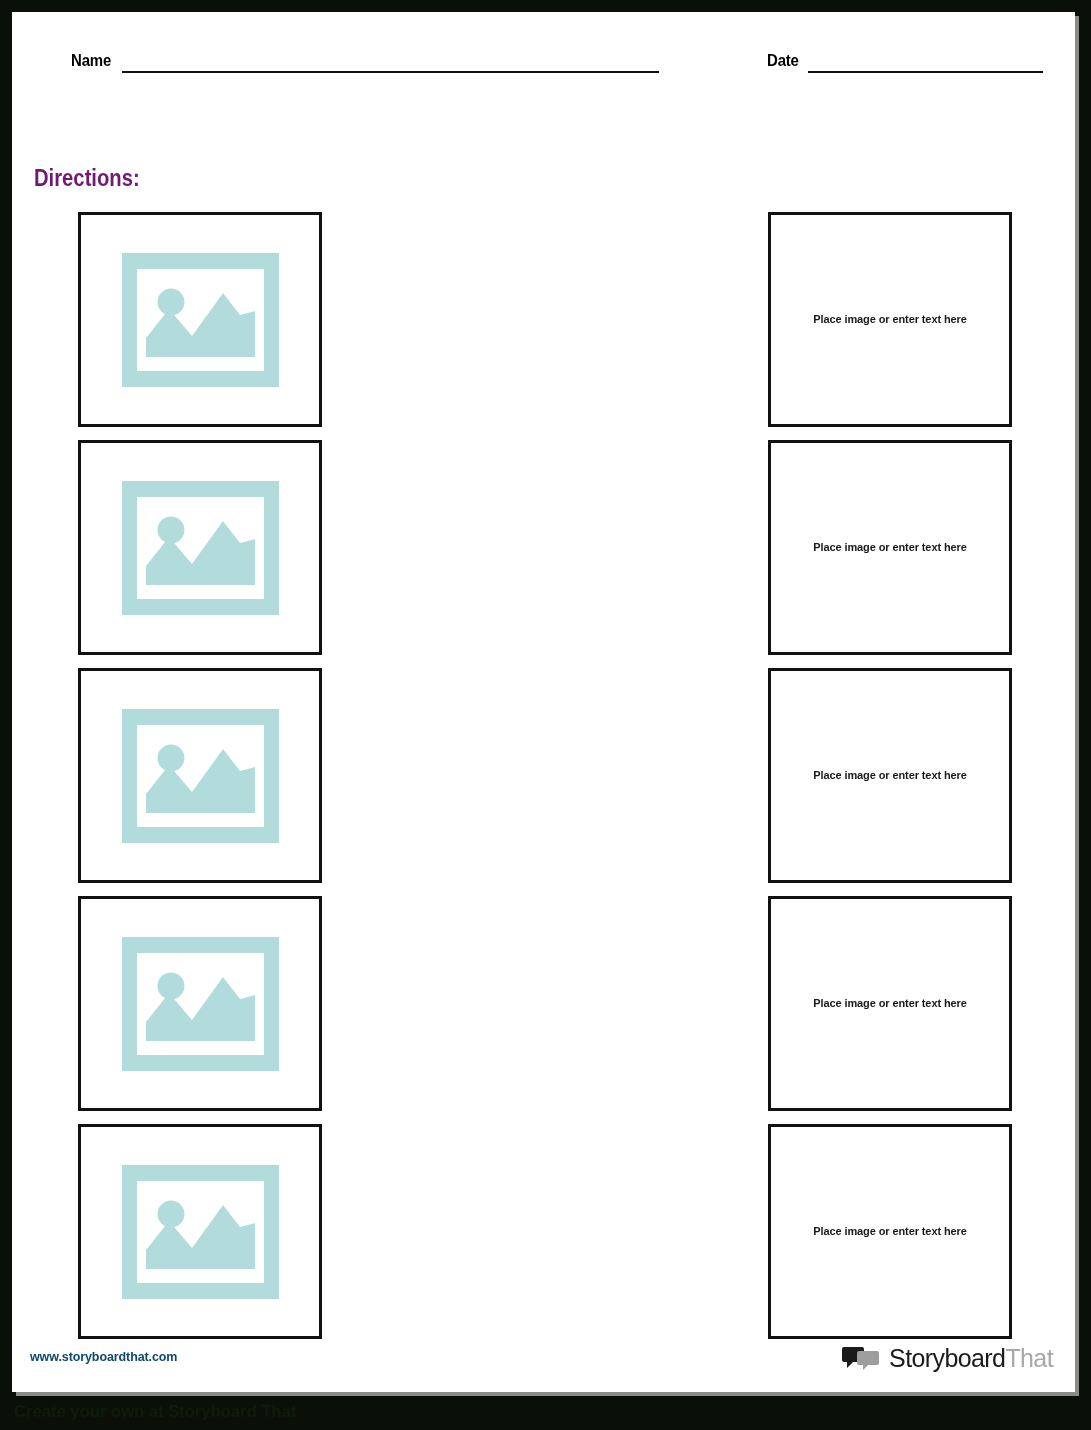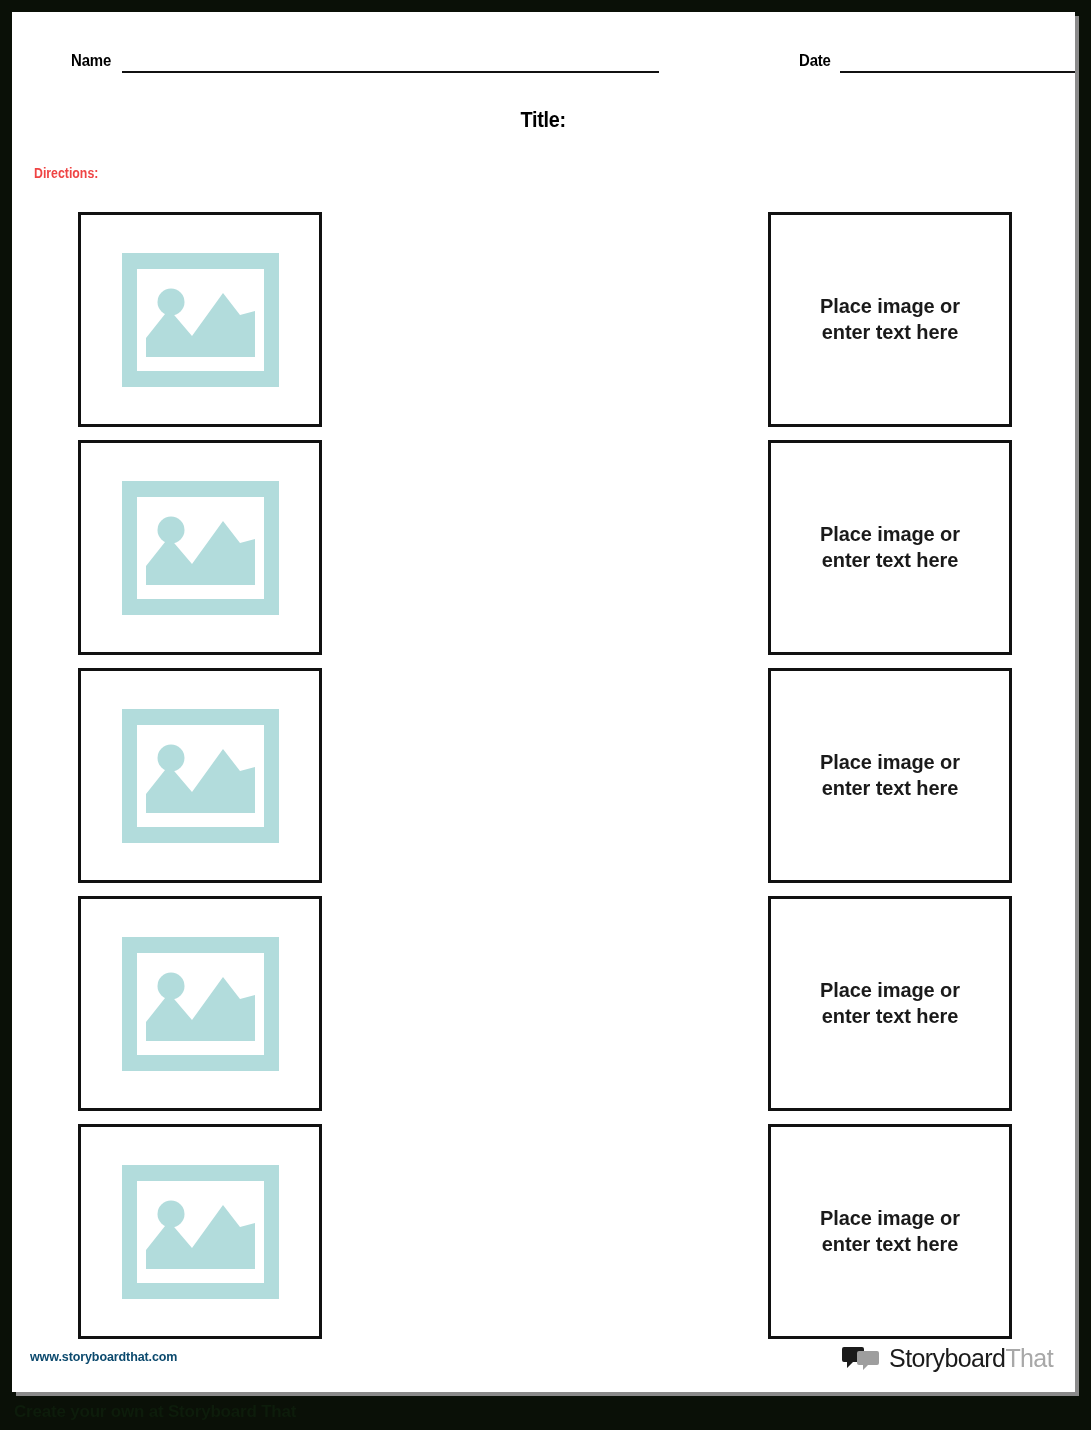--- a/index.html
+++ b/index.html
@@ -51,21 +51,21 @@
     white-space: nowrap;
     line-height: 1;
     padding-bottom: 4px;
   }
   .field-rule {
     border-bottom: 2px solid #111;
     height: 1px;
   }
   #name-field { left: 32px; top: 40px; margin-left: 27px; }
   #name-field .field-rule { width: 537px; margin-left: 5px; }
-  #date-field { left: 787px; top: 40px; }
+  #date-field { left: 755px; top: 40px; }
   #date-field .field-rule { width: 235px; margin-left: 5px; }
 
   
   #title {
     position: absolute;
     left: 0;
     top: 95px;
     width: 1063px;
     text-align: center;
     font-weight: bold;
@@ -74,22 +74,22 @@
     letter-spacing: -0.3px;
   }
   #title span { display: inline-block; transform: scaleX(0.9); }
 
   
   #directions {
     position: absolute;
     left: 22px;
     top: 153px;
     font-weight: bold;
-    font-size: 14px;
-    color: #ef4444;
+    font-size: 23px;
+    color: #701a75;
   }
   #directions span { display: inline-block; transform: scaleX(0.88); transform-origin: left center; }
 
   
   #rows {
     position: absolute;
     left: 0;
     top: 200px;
     width: 1063px;
   }
@@ -114,21 +114,21 @@
   .cell-text {
     left: 756px;
     width: 244px;
     height: 215px;
     display: flex;
     align-items: center;
     justify-content: center;
   }
   .cell-text-label {
     font-weight: bold;
-    font-size: 20px;
+    font-size: 11px;
     line-height: 1.28;
     color: #1a1a1a;
     text-align: center;
     width: 180px;
     letter-spacing: -0.1px;
   }
 
   
   .pic-icon {
     width: 157px;
@@ -185,21 +185,20 @@
     <div class="field" id="name-field">
       <span class="field-label">Name</span>
       <span class="field-rule"></span>
     </div>
     <div class="field" id="date-field">
       <span class="field-label">Date</span>
       <span class="field-rule"></span>
     </div>
   </div>
 
-  <div id="title"><span>Title:</span></div>
 
   <div id="directions"><span>Directions:</span></div>
 
   <div id="rows">
 
     <div class="row">
       <div class="cell cell-image">
         <svg class="pic-icon" viewBox="0 0 157 134">
           <rect x="0" y="0" width="157" height="134" fill="#b2dcdc"></rect>
           <rect x="15" y="16" width="127" height="102" fill="#ffffff"></rect>

